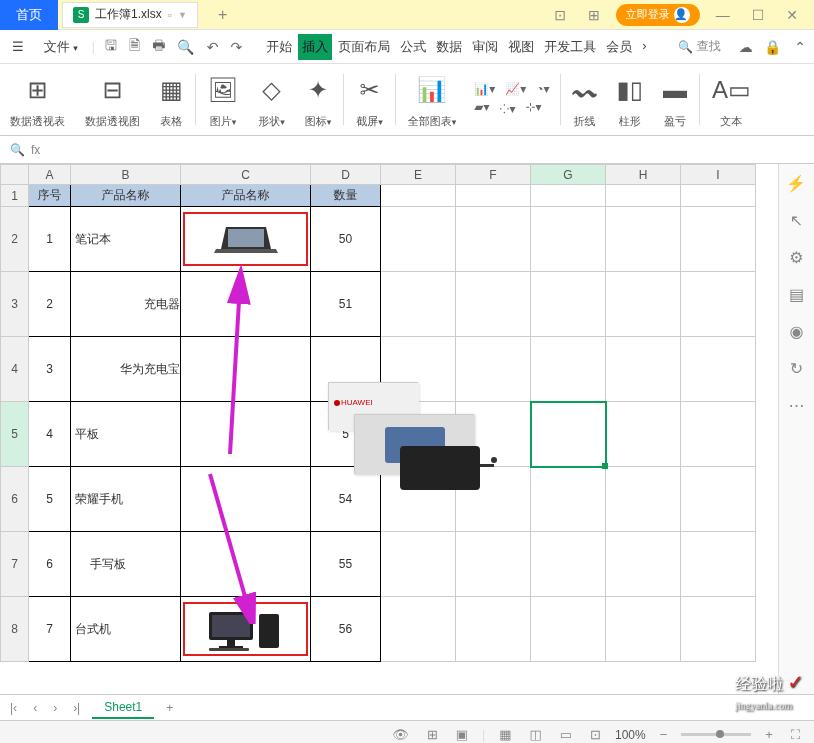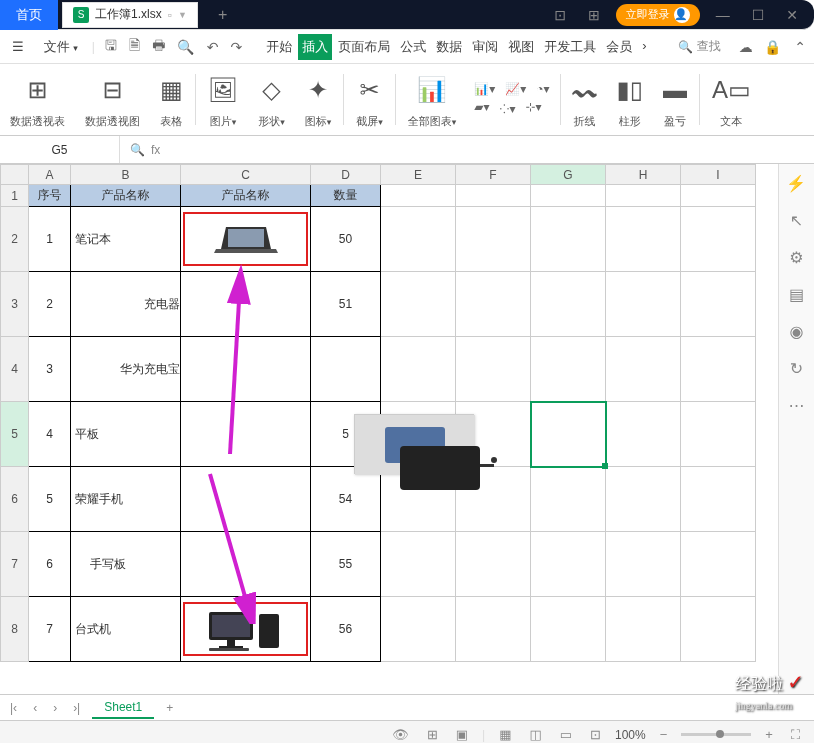--- a/index.html
+++ b/index.html
@@ -1,32 +1,32 @@
 <!DOCTYPE html>
 <html><head>
   <meta charset="utf-8">
   <style>
     * { margin: 0; padding: 0; box-sizing: border-box; }
     body { font-family: "Microsoft YaHei", sans-serif; font-size: 12px; background: #fff; color: #333; width: 814px; height: 743px; overflow: hidden; position: relative; }
     
-    .titlebar { height: 30px; background: #0f172a; display: flex; align-items: center; border-bottom: 1px solid #e0e0e0; border-radius: 12px; }
+    .titlebar { height: 30px; background: #fef9c3; display: flex; align-items: center; border-bottom: 1px solid #e0e0e0; }
     .tab-home { background: #1e6fff; color: #fff; padding: 6px 16px; font-size: 13px; height: 30px; display: flex; align-items: center; }
     .tab-file { display: flex; align-items: center; padding: 4px 10px; gap: 6px; background: #fff; border: 1px solid #e0e0e0; margin-left: 4px; height: 26px; }
     .tab-file .icon-xls { background: #0a9d5b; color: #fff; width: 16px; height: 16px; display: flex; align-items: center; justify-content: center; font-size: 10px; border-radius: 2px; }
     .tab-plus { margin-left: 20px; color: #888; font-size: 16px; }
     .titlebar-right { margin-left: auto; display: flex; align-items: center; gap: 10px; padding-right: 10px; }
     .login-btn { background: #ff9800; color: #fff; padding: 3px 10px; border-radius: 12px; display: flex; align-items: center; gap: 4px; font-size: 11px; }
     .login-avatar { width: 16px; height: 16px; background: #fff; border-radius: 50%; display: flex; align-items: center; justify-content: center; color: #ff9800; }
     .win-btn { color: #888; font-size: 14px; padding: 0 6px; }
     
     .toolbar { height: 34px; display: flex; align-items: center; border-bottom: 1px solid #e0e0e0; padding: 0 6px; gap: 8px; }
     .menu-btn { color: #444; padding: 4px 6px; font-size: 13px; }
     .menu-tabs { display: flex; gap: 2px; margin-left: 10px; }
     .menu-tab { padding: 4px 4px; font-size: 13px; color: #444; }
-    .menu-tab.active { background: #0a9d5b; color: #ffffff; }
+    .menu-tab.active { background: #0a9d5b; color: #0f172a; }
     .search-box { margin-left: auto; display: flex; align-items: center; gap: 4px; color: #888; padding: 2px 8px; }
     .tb-icon { color: #666; font-size: 14px; padding: 2px; }
     
     .ribbon { height: 72px; display: flex; border-bottom: 1px solid #ccc; padding: 4px 0; }
     .ribbon-group { display: flex; flex-direction: column; align-items: center; justify-content: space-between; padding: 2px 10px; border-right: none; }
     .ribbon-icon { font-size: 24px; color: #555; height: 40px; display: flex; align-items: center; }
     .ribbon-label { font-size: 11px; color: #555; white-space: nowrap; }
     .ribbon-sep { width: 1px; background: #ddd; margin: 6px 2px; }
     
     .formula-bar { height: 28px; display: flex; align-items: center; border-bottom: 1px solid #ccc; }
@@ -193,21 +193,20 @@
     <div class="ribbon-label">盈亏</div>
   </div>
   <div class="ribbon-sep"></div>
   <div class="ribbon-group">
     <div class="ribbon-icon">A▭</div>
     <div class="ribbon-label">文本</div>
   </div>
 </div>
 
 <div class="formula-bar">
-  <div class="cell-name">G5</div>
   <div class="fx-area">
     <span>🔍</span>
     <span style="">fx</span>
     <input style="border: none; flex: 1 1 0%; outline: none;">
   </div>
 </div>
 
 <div class="sheet-area">
   <div class="sheet-main">
     <table class="grid">
@@ -335,20 +334,27 @@
         <td class="data-cell">56</td>
         <td></td>
             <td></td>
             <td></td>
             <td></td>
             <td></td>
       </tr>
     </tbody>
       </table>
 
+    <div class="floating-img" style="left:328px;top:218px;width:90px;height:48px">
+      <svg width="90" height="48">
+          <rect width="90" height="48" fill="#f0f0f0"></rect>
+          <text x="12" y="22" font-size="8" fill="#c00">HUAWEI</text>
+          <circle cx="8" cy="20" r="3" fill="#c00"></circle>
+        </svg>
+    </div>
     <div class="floating-img" style="left:354px;top:250px;width:120px;height:60px">
       <svg width="120" height="60">
           <rect width="120" height="60" fill="#ddd"></rect>
           <rect x="30" y="12" width="60" height="36" fill="#5070a0" rx="3"></rect>
         </svg>
     </div>
     <div class="floating-img" style="left:390px;top:272px;width:110px;height:62px;border:none;box-shadow:none;background:transparent">
       <svg width="110" height="62">
           <rect x="10" y="10" width="80" height="44" fill="#222" rx="4"></rect>
           <rect x="90" y="28" width="14" height="3" fill="#333"></rect>

